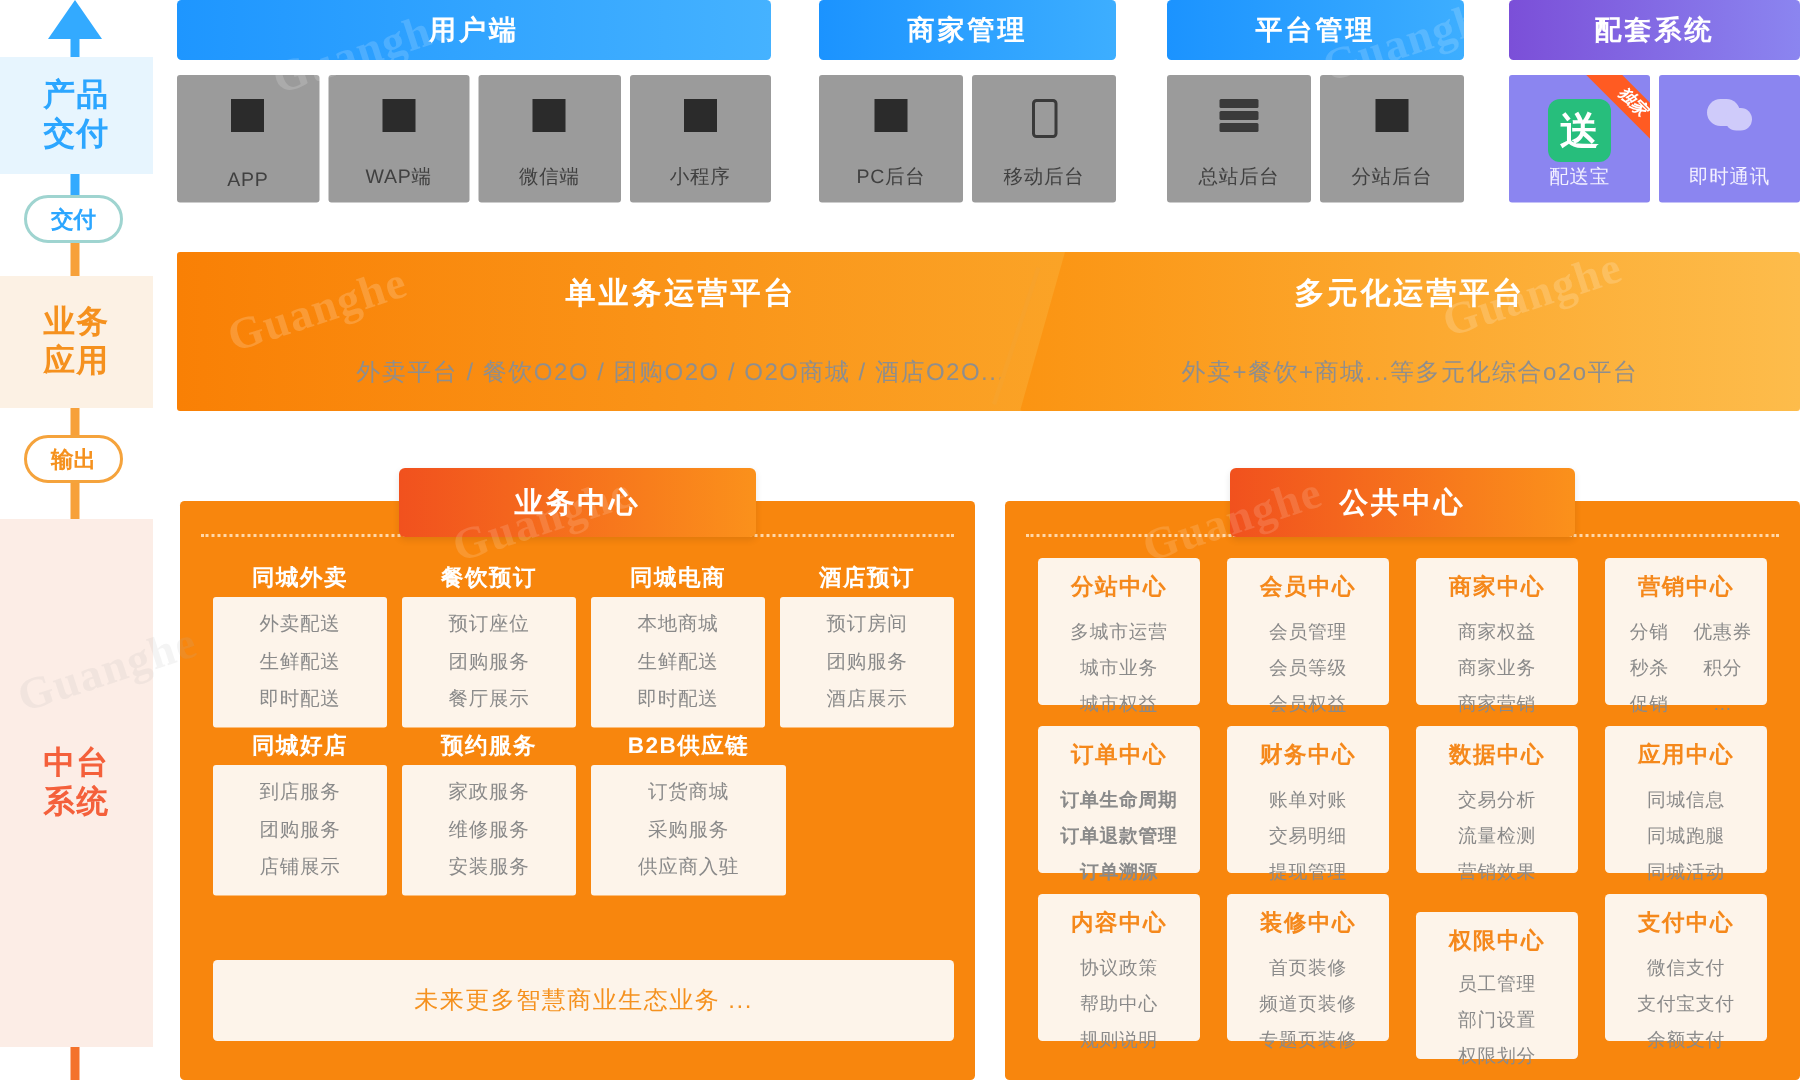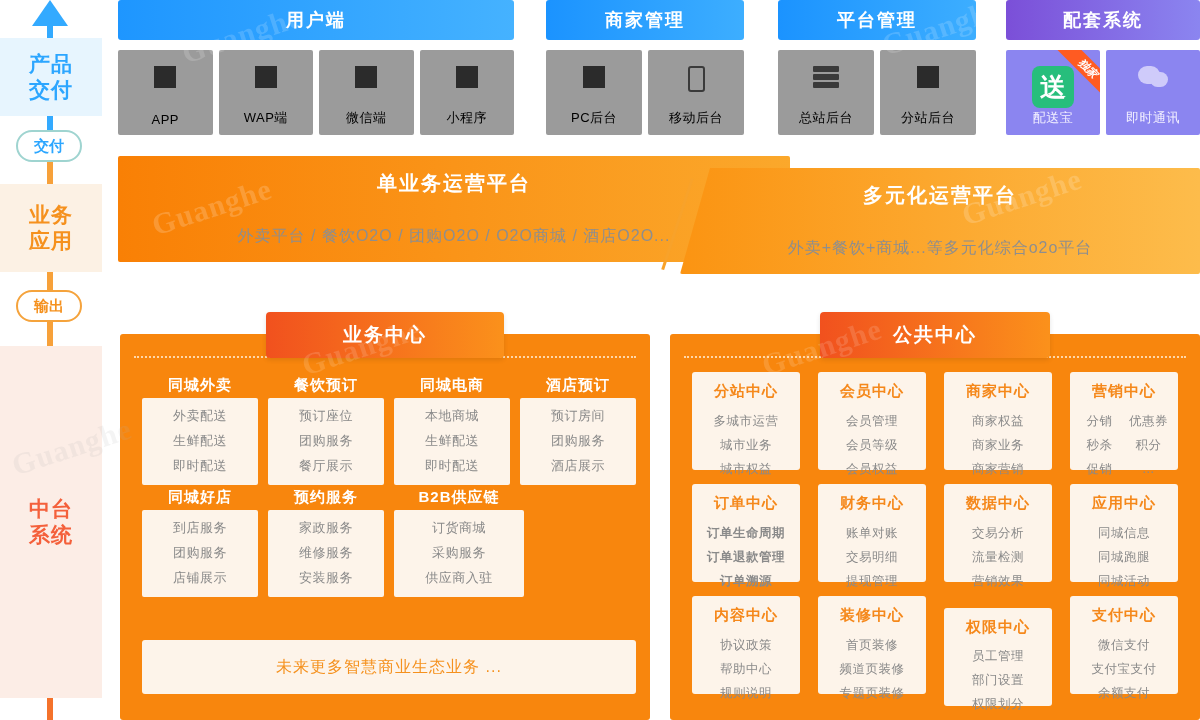--- a/index.html
+++ b/index.html
@@ -59,21 +59,21 @@
 
   .topcol-body { display: flex; gap: 6px; margin-top: 10px; }
   .tile {
     width: 96px; height: 85px; border-radius: 2px;
     display: flex; flex-direction: column; align-items: center;
     justify-content: flex-end; padding-bottom: 8px;
     position: relative;
   }
   .tile.gray { background: #9B9B9B; }
   .tile.purple { background: #8B85F0; }
-  .tile-label { font-size: 13px; color: #000000; letter-spacing:.5px; }
+  .tile-label { font-size: 13px; color: #404040; letter-spacing:.5px; }
   .tile.purple .tile-label { color: #f3f0ff; }
   .tile-icon { position:absolute; top: 16px; left:0; right:0;
                display:flex; align-items:center; justify-content:center; }
 
   .ic-square { width: 22px; height: 22px; background: #2b2b2b; }
   .ic-phone  { width: 17px; height: 26px; border: 2px solid #3a3a3a; border-radius: 3px; }
   .ic-stack  { width: 26px; height: 20px; position: relative; }
   .ic-stack i { position:absolute; left:0; width:26px; height:6px; background:#3a3a3a;
                 transform: skewX(0deg); border-radius:1px; }
   .ic-chat { width: 30px; height: 24px; position: relative; }
@@ -298,21 +298,21 @@
           <div class="ic-chat">
             <b style="left:0;top:0;width:22px;height:18px;border-radius:9px;"></b>
             <b style="left:12px;top:6px;width:18px;height:15px;border-radius:8px;"></b>
           </div>
         </div>
         <div class="tile-label">即时通讯</div>
       </div>
     </div>
   </div>
 
-  <div class="biz-bar grad-a" style="left:118px;top:156px;width:672px;height:106px;">
+  <div class="biz-bar grad-a" style="left:118px;top:168px;width:672px;height:106px;">
     <div class="biz-title">单业务运营平台</div>
     <div class="biz-sub">外卖平台  /  餐饮O2O  /  团购O2O  /  O2O商城  /  酒店O2O...</div>
   </div>
   <div class="slash" style="left:676px;top:176px;"></div>
   <div class="biz-bar grad-b" style="left:680px;top:168px;width:520px;height:106px;clip-path:polygon(30px 0,100% 0,100% 100%,0 100%);">
     <div class="biz-title">多元化运营平台</div>
     <div class="biz-sub">外卖+餐饮+商城...等多元化综合o2o平台</div>
   </div>
 
   <div class="panel" style="left:120px;top:334px;width:530px;height:386px;">

